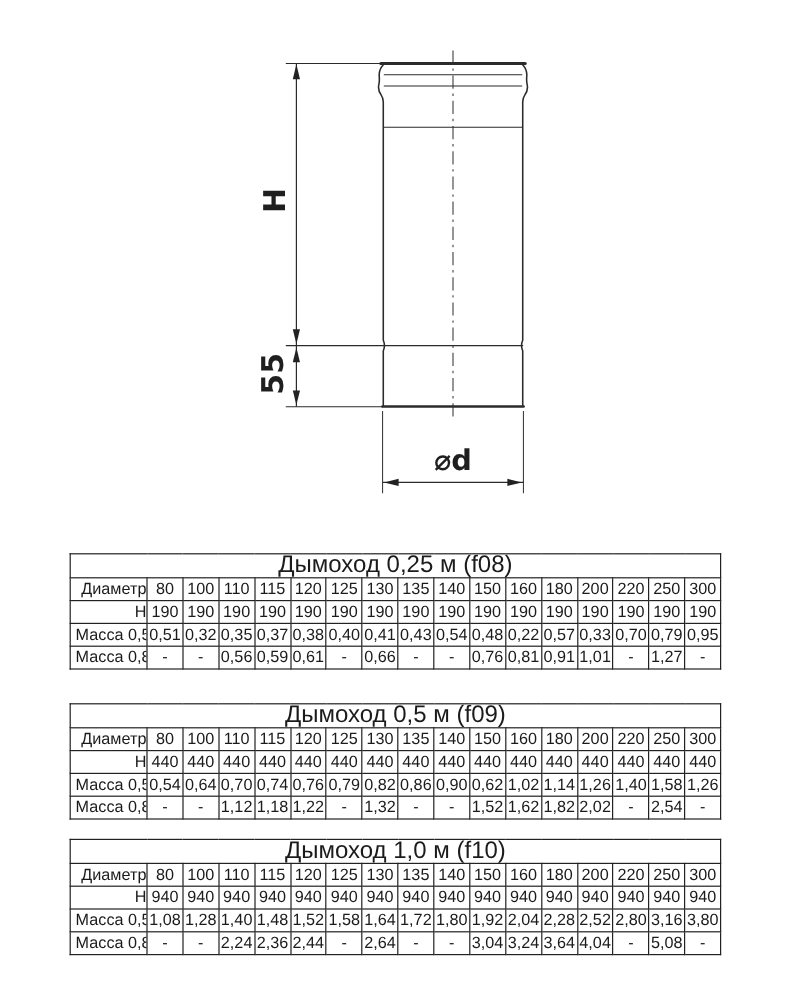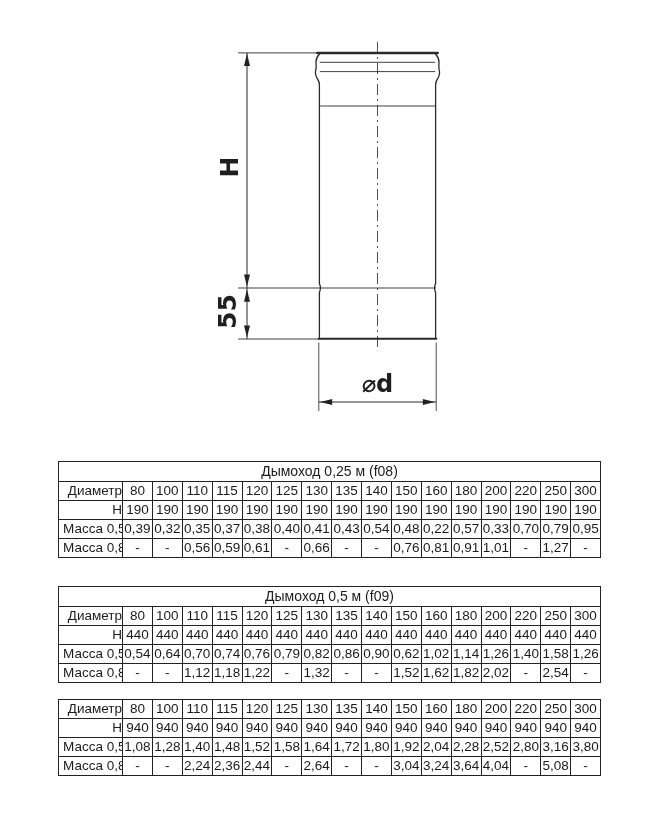--- a/index.html
+++ b/index.html
@@ -16,21 +16,21 @@
   table.spec{
     border-collapse:collapse;table-layout:fixed;width:543px;margin:0 0 18px 0;
     background:#fff;
   }
   table.spec:nth-of-type(2){margin-bottom:16px;margin-top:28px;}
   table.spec:nth-of-type(3){margin-bottom:0;}
   table.spec td{
     border:1px solid #222;font-size:13.5px;color:#1b1b1b;text-align:center;
     height:18px;line-height:18px;padding:0;white-space:nowrap;overflow:hidden;
   }
-  table.spec td.title{font-size:14px;height:19px;line-height:19px;}
+  table.spec td.title{font-size:20px;height:19px;line-height:19px;}
   table.spec td.lbl{text-align:right;padding-left:4px;}
   col.c-label{width:64px;}
 </style>
 </head>
 <body>
 
 <div class="page">
 
   <svg class="drawing" width="660" height="450" viewBox="0 0 660 450">
 
@@ -153,21 +153,21 @@
             <td>190</td>
             <td>190</td>
             <td>190</td>
             <td>190</td>
             <td>190</td>
             <td>190</td>
             <td>190</td>
           </tr>
           <tr>
             <td class="lbl">Масса 0,5</td>
-            <td>0,39</td>
+            <td>0,51</td>
             <td>0,32</td>
             <td>0,35</td>
             <td>0,37</td>
             <td>0,38</td>
             <td>0,40</td>
             <td>0,41</td>
             <td>0,43</td>
             <td>0,54</td>
             <td>0,48</td>
             <td>0,22</td>
@@ -316,20 +316,23 @@
           <col>
           <col>
           <col>
           <col>
           <col>
           <col>
           <col>
           <col>
         </colgroup>
       <tbody>
+        <tr>
+          <td class="title" colspan="17">Дымоход 1,0 м (f10)</td>
+        </tr>
       <tr>
             <td class="lbl">Диаметр</td>
             <td>80</td>
             <td>100</td>
             <td>110</td>
             <td>115</td>
             <td>120</td>
             <td>125</td>
             <td>130</td>
             <td>135</td>

